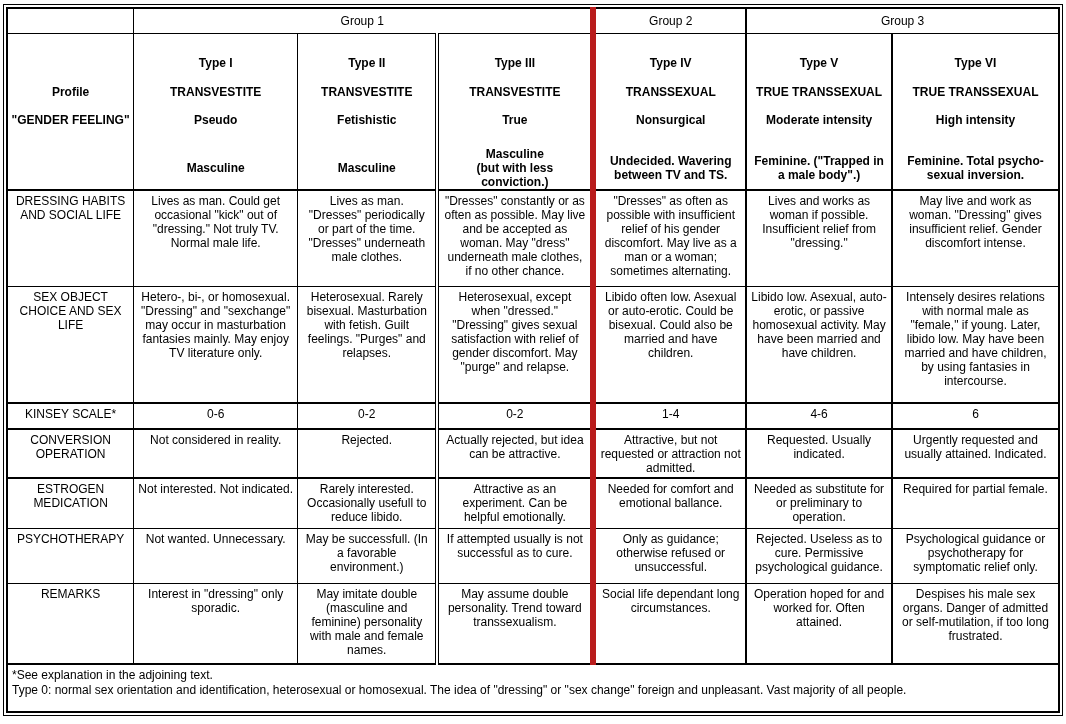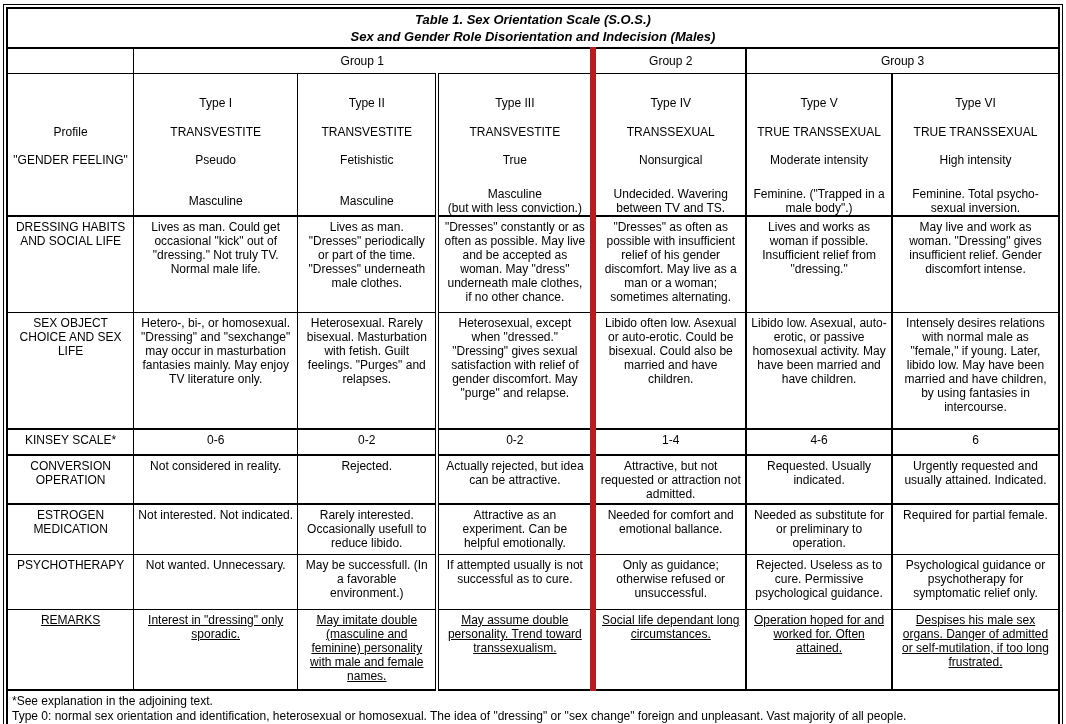--- a/index.html
+++ b/index.html
@@ -43,40 +43,40 @@
   tr.r-title > td {
     height: 34px;
     font-weight: bold;
     font-style: italic;
     font-size: 13px;
     line-height: 17px;
     vertical-align: middle;
     padding: 2px;
   }
   tr.r-group > td { height: 20px; vertical-align: middle; padding: 2px; }
-  tr.r-types > td { height: 114px; padding: 0; }
+  tr.r-types > td { height: 114px; padding: 0; font-weight: bold; }
   .typestack {
     display: grid;
     grid-template-rows: 30px 28px 27px auto;
     height: 100%;
   }
   .typestack > div {
     display: flex;
     align-items: center;
     justify-content: center;
     white-space: pre-line;
     padding: 0 3px;
   }
   tr.r-dressing  > td { height: 90px; }
   tr.r-sexobject > td { height: 110px; }
   tr.r-kinsey    > td { height: 19px; border-radius: 7px; }
   tr.r-conversion> td { height: 42px; margin-left: 20px; }
   tr.r-estrogen  > td { height: 44px; }
   tr.r-psycho    > td { height: 49px; }
-  tr.r-remarks   > td { height: 74px; text-decoration: underline; }
+  tr.r-remarks   > td { height: 74px; }
   tr.r-foot > td {
     height: 40px;
     text-align: left;
     vertical-align: top;
     font-size: 12px;
     line-height: 15px;
     padding: 3px 4px;
   }
   .rowlabel { text-transform: none; }
 </style>
@@ -89,23 +89,20 @@
     <col style="width:126px">
         <col style="width:163px">
         <col style="width:139px">
         <col style="width:155px">
     <col style="width:152px">
         <col style="width:145px">
         <col style="width:166px">
   </colgroup>
 
   <tbody>
-        <tr class="r-title bb2">
-    <td colspan="7"><span>Table 1. Sex Orientation Scale (S.O.S.)</span><br><span>Sex and Gender Role Disorientation and Indecision (Males)</span></td>
-  </tr>
 
   <tr class="r-group">
     <td class="c0"></td>
     <td colspan="3">Group 1</td>
     <td class="c4">Group 2</td>
     <td colspan="2" class="c5">Group 3</td>
   </tr>
 
   <tr class="r-types bb2">
     <td class="c0">

